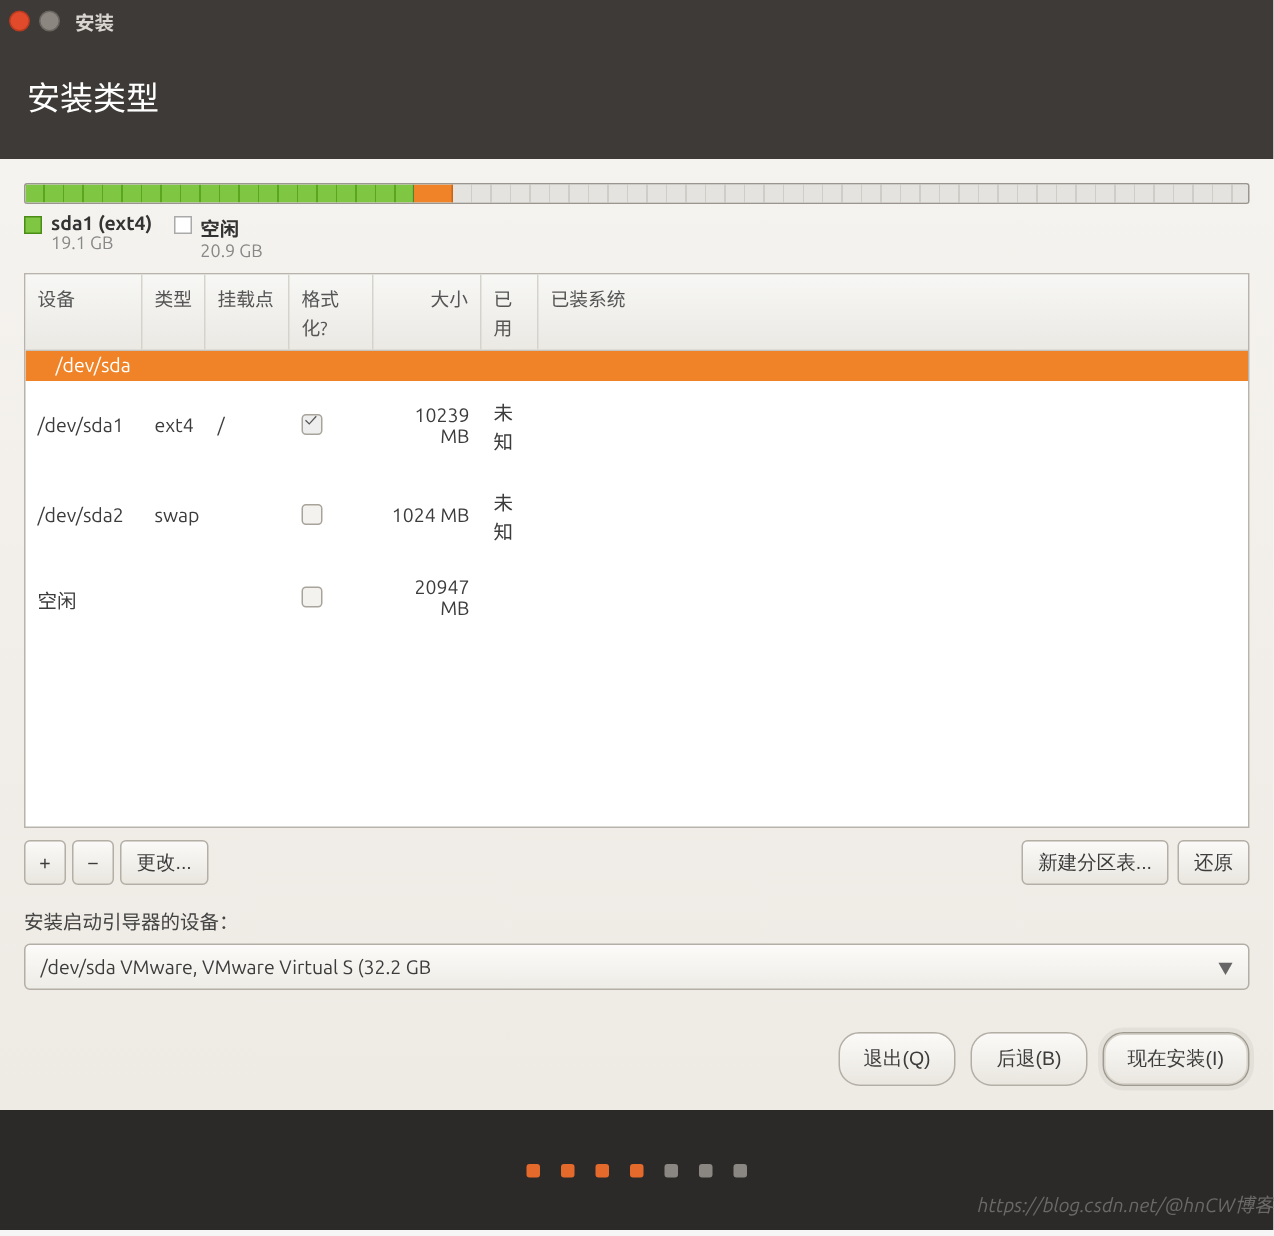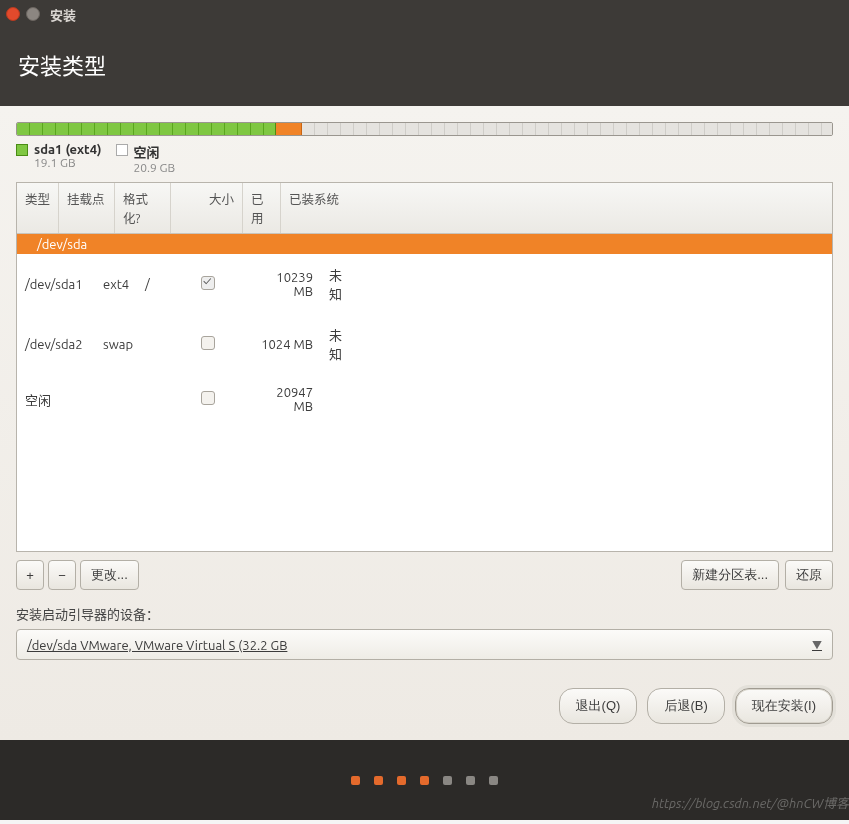--- a/index.html
+++ b/index.html
@@ -142,21 +142,20 @@
   .combo{
     margin-top:6px;
     border:1px solid #b3afa6;
     border-radius:4px;
     background:linear-gradient(#fcfbf9,#eeece6);
     padding:7px 10px;
     display:flex;
     justify-content:space-between;
     align-items:center;
     font-size:13px;
-    text-decoration:underline;
   }
   .combo .arrow{font-size:10px;color:#666;}
   .nav-row{
     display:flex;
     justify-content:flex-end;
     gap:10px;
     margin-top:28px;
   }
   .btn.big{padding:8px 16px;border-radius:14px;}
   .btn.primary{border:1px solid #a09b91;box-shadow:0 0 0 1px #d7d3ca inset, 0 0 0 3px #e3e0d9;}
@@ -216,20 +215,21 @@
       <span class="swatch sw-free"></span>
       <div>
         <div class="legend-label">空闲</div>
         <div class="legend-sub">20.9 GB</div>
       </div>
     </div>
   </div>
 
   <div class="tbl-wrap">
     <div class="thead">
+      <div class="th col-dev">设备</div>
       <div class="th col-type">类型</div>
       <div class="th col-mount">挂载点</div>
       <div class="th col-fmt">格式化?</div>
       <div class="th col-size">大小</div>
       <div class="th col-used">已用</div>
       <div class="th col-os" style="border-right:none">已装系统</div>
     </div>
 
     <div class="row header-row">
       <span>/dev/sda</span>

